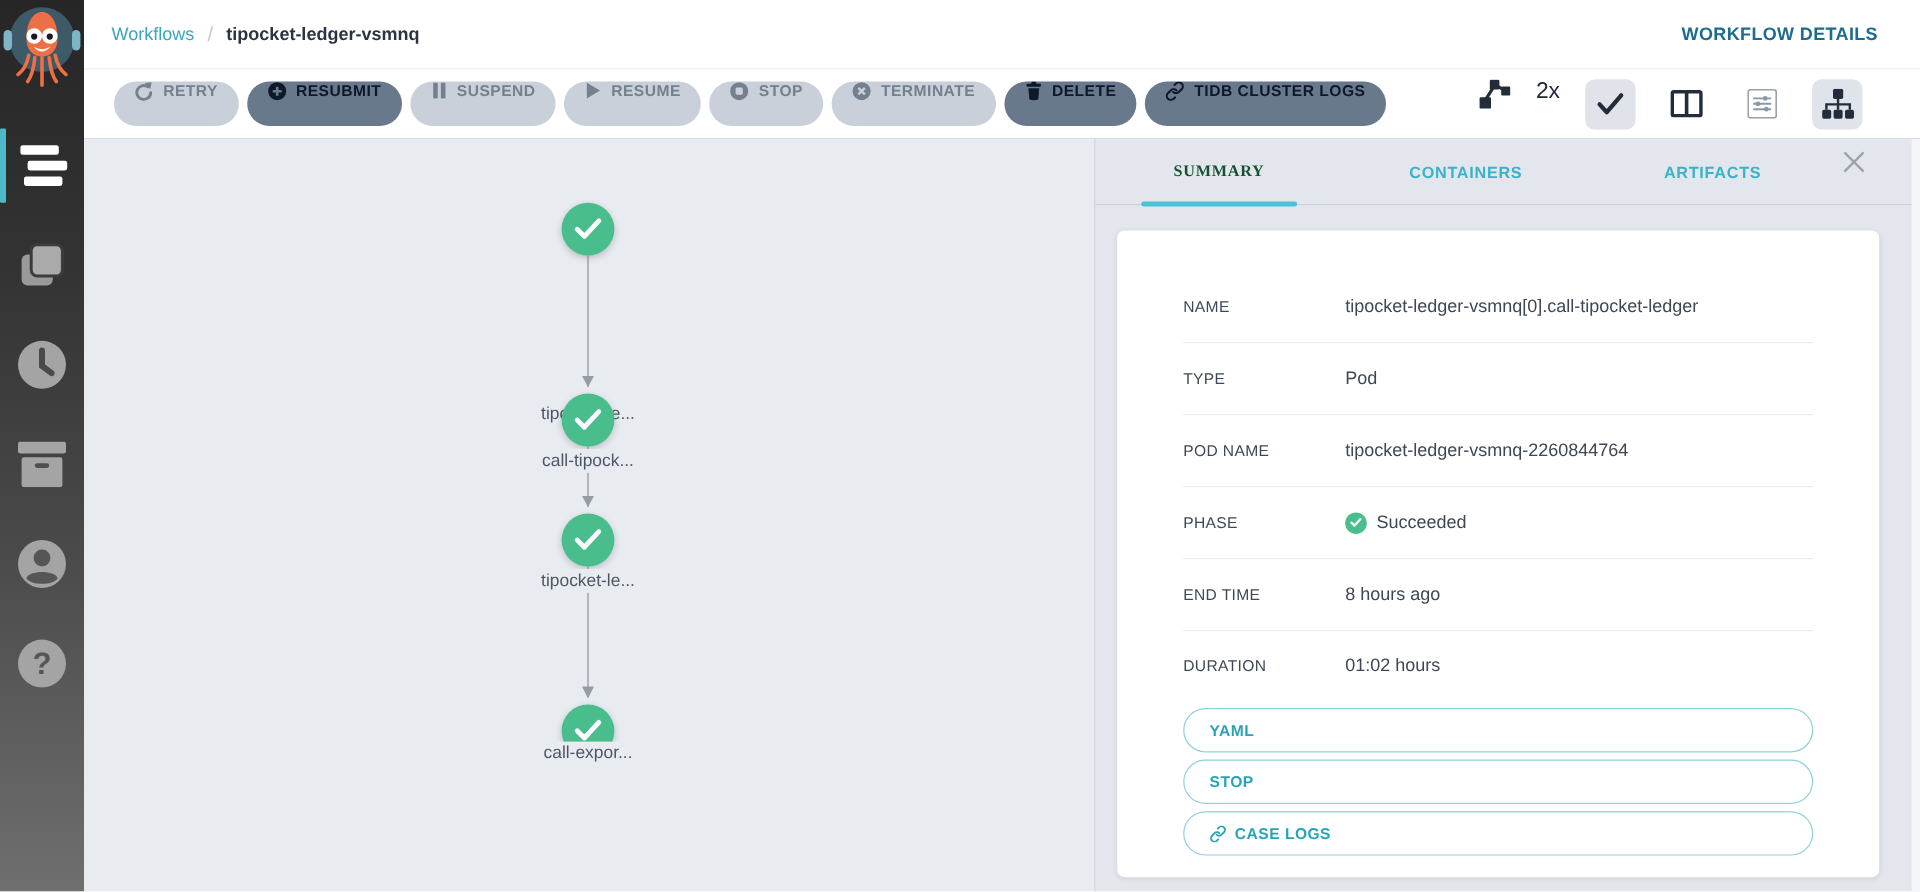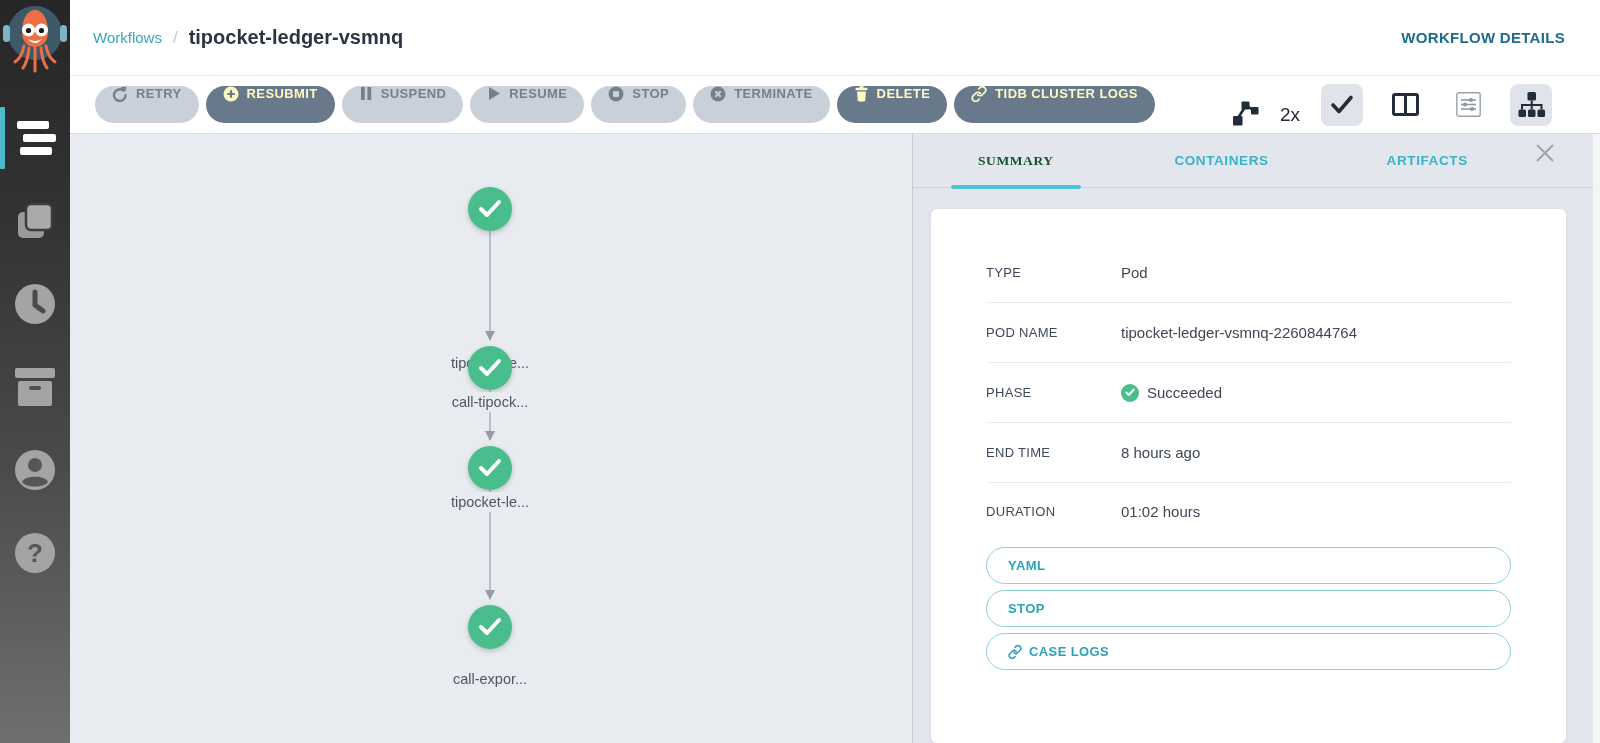--- a/index.html
+++ b/index.html
@@ -22,38 +22,38 @@
   .wf-bars span:nth-child(1){ top:0;   left:0;  width:32px; }
   .wf-bars span:nth-child(2){ top:13px;left:6px; width:33px; }
   .wf-bars span:nth-child(3){ top:26px;left:3px; width:32px; }
   .help-circle { width:40px; height:40px; border-radius:50%; background:#a4a4a4;
     color:#565656; font-size:26px; font-weight:bold; display:flex; align-items:center;
     justify-content:center; }
 
   
   .main { flex:1; display:flex; flex-direction:column; height:100%; }
 
-  .breadcrumb-bar { height:76px; background:#fff; border-bottom:1px solid #ececee;
+  .breadcrumb-bar { height:58px; background:#fff; border-bottom:1px solid #ececee;
     display:flex; align-items:center; padding:0 35px 0 23px; }
   .bc-link { color:#3aa6ba; font-size:15px; cursor:pointer; }
   .bc-sep { color:#c4c9d0; font-size:17px; margin:0 11px; }
-  .bc-current { color:#2b3442; font-size:20px; font-weight:bold; }
+  .bc-current { color:#2b3442; font-size:15px; font-weight:bold; }
   .wf-details-title { margin-left:auto; color:#1e6b8f; font-size:15px;
     font-weight:bold; letter-spacing:.3px; }
 
   .toolbar { height:58px; background:#fff; border-bottom:1px solid #d8dce2;
     display:flex; align-items:center; padding:0 48px 0 25px; }
   .tb-btn { height:37px; border-radius:19px; padding:0 17px; margin-right:7px;
     display:inline-flex; gap:8px; border:none; cursor:pointer;
     font-family:inherit; font-size:13px; font-weight:bold; letter-spacing:.4px; }
   .tb-btn.disabled { background:#c9d0d9; color:#74808e; }
-  .tb-btn.dark { background:#67798b; color:#fef9c3; }
+  .tb-btn.dark { background:#67798b; color:#0f172a; }
   .tb-btn svg { display:block; }
 
-  .tb-right { margin-left:auto; display:flex; align-items:flex-end; gap:21px; }
+  .tb-right { margin-left:auto; display:flex; align-items:flex-start; gap:21px; }
   .zoom-label { font-size:19px; color:#232a35; }
   .icon-toggle { width:42px; height:42px; border-radius:8px; display:flex;
     align-items:center; justify-content:center; cursor:pointer; background:transparent; border:none; }
   .icon-toggle.on { background:#e0e4ea; }
 
   .content { flex:1; display:flex; min-height:0; }
 
   
   .graph-pane { flex:1; position:relative; background:#e8ebf0;
     border-right:1px solid #c9ced6; overflow:hidden; }
@@ -311,37 +311,41 @@
             <path d="M3 10 L9 16 L21 3" stroke="#fff" stroke-width="4" fill="none" stroke-linecap="round" stroke-linejoin="round"></path>
           </svg>
         </div>
         <div class="node-label" style="left:335px; top:358px;">tipocket-le...</div>
 
         <div class="node-circle" style="left:398px; top:471px;">
           <svg width="24" height="20" viewBox="0 0 24 20">
             <path d="M3 10 L9 16 L21 3" stroke="#fff" stroke-width="4" fill="none" stroke-linecap="round" stroke-linejoin="round"></path>
           </svg>
         </div>
-        <div class="node-label" style="left:335px; top:535px;">call-expor...</div>
+        <div class="node-label" style="left:335px; top:502px;">call-expor...</div>
       </div>
 
       <div class="panel">
         <div class="tabbar">
           <div class="tab active">SUMMARY</div>
           <div class="tab">CONTAINERS</div>
           <div class="tab">ARTIFACTS</div>
           <button class="close-btn">
             <svg width="22" height="22" viewBox="0 0 22 22">
               <path d="M3 3 L19 19 M19 3 L3 19" stroke="#9aa3ae" stroke-width="2"></path>
             </svg>
           </button>
         </div>
 
         <div class="card">
           <div class="s-row">
+            <div class="s-label">NAME</div>
+            <div class="s-value">tipocket-ledger-vsmnq[0].call-tipocket-ledger</div>
+          </div>
+          <div class="s-row">
             <div class="s-label">TYPE</div>
             <div class="s-value">Pod</div>
           </div>
           <div class="s-row">
             <div class="s-label">POD NAME</div>
             <div class="s-value">tipocket-ledger-vsmnq-2260844764</div>
           </div>
           <div class="s-row">
             <div class="s-label">PHASE</div>
             <div class="s-value">

